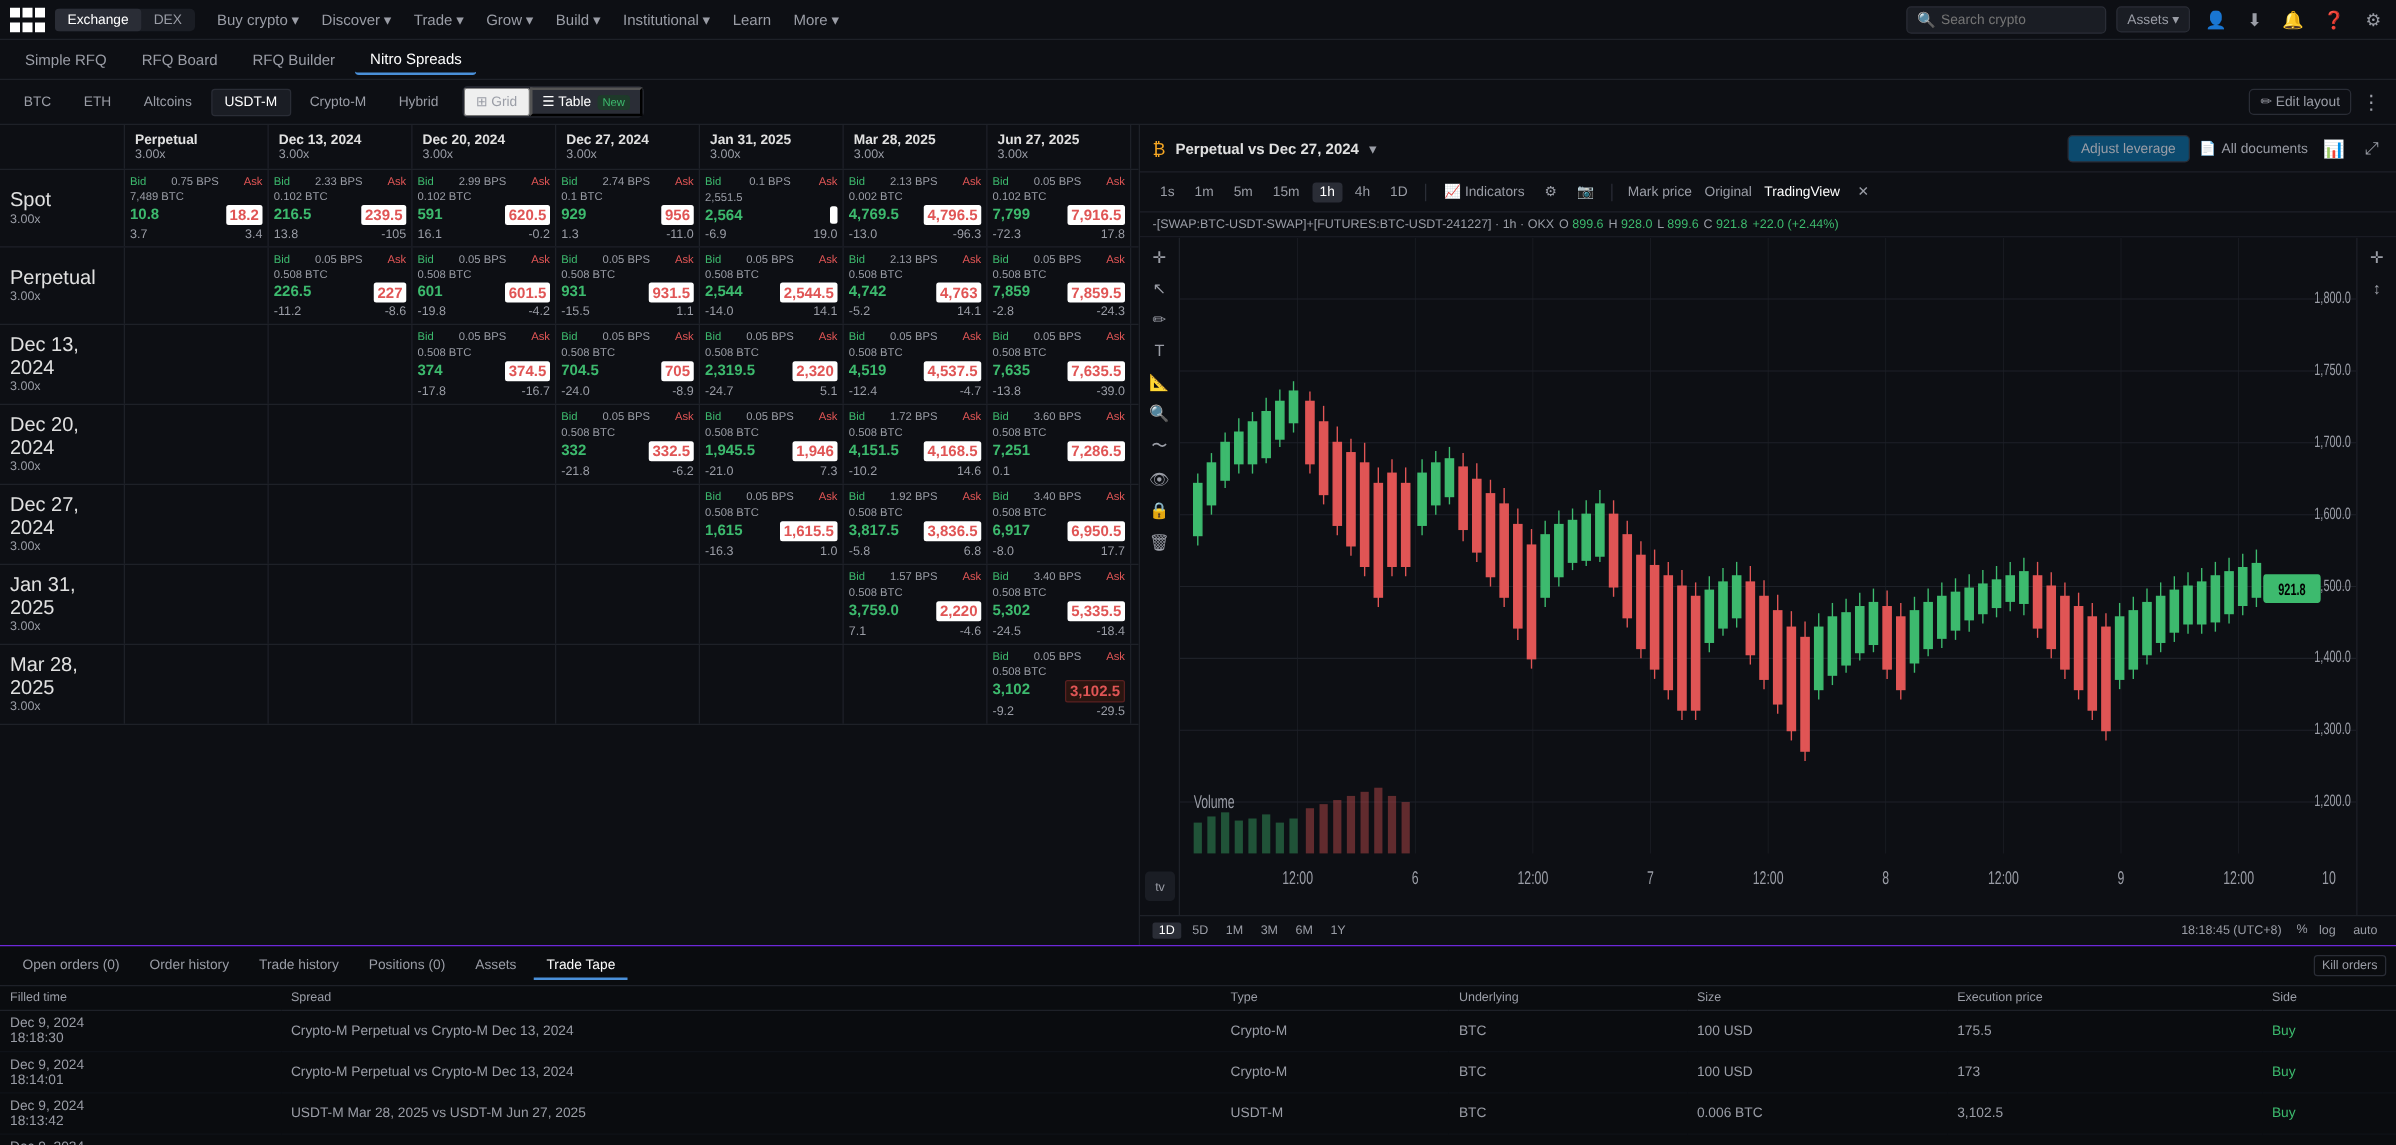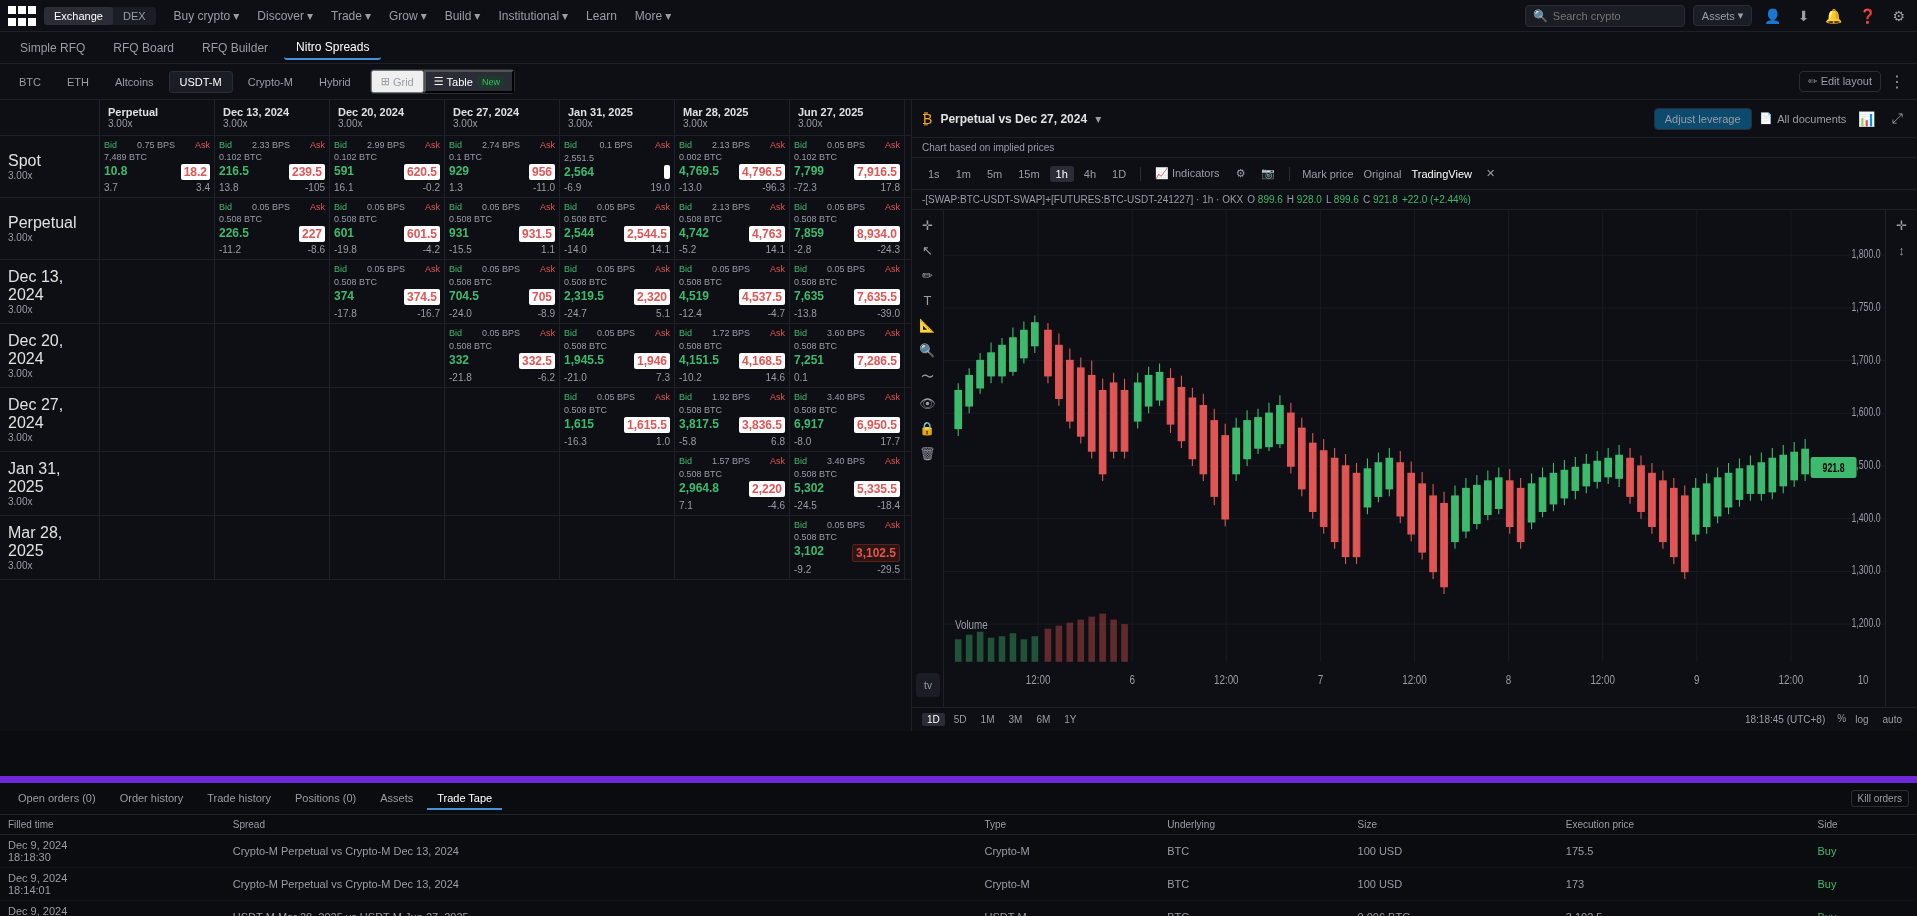--- a/index.html
+++ b/index.html
@@ -65,21 +65,21 @@
     .chart-panel { flex: 1; display: flex; flex-direction: column; background: #0d0f14; }
     .chart-toolbar { display: flex; align-items: center; padding: 4px 10px; border-bottom: 1px solid #1e2128; gap: 4px; height: 32px; }
     .timeframe-btn { padding: 2px 6px; color: #9a9da6; cursor: pointer; font-size: 11px; border-radius: 3px; border: none; background: none; }
     .timeframe-btn.active { color: #fff; background: #2a2d36; }
     .chart-sep { width: 1px; height: 14px; background: #2a2d36; margin: 0 4px; }
     .chart-tool-btn { padding: 2px 6px; color: #9a9da6; cursor: pointer; font-size: 11px; border-radius: 3px; background: none; border: none; }
     .chart-area { flex: 1; background: #0d0f14; position: relative; overflow: hidden; }
     .chart-tool-icon { color: #9a9da6; cursor: pointer; font-size: 14px; }
 
     
-    .bottom-section { height: 140px; border-top: 7px solid #6d28d9; display: flex; flex-direction: column; margin-top: 45px; }
+    .bottom-section { height: 160px; border-top: 1px solid #6d28d9; display: flex; flex-direction: column; }
     .bottom-tabs { display: flex; align-items: center; padding: 0 8px; border-bottom: 1px solid #1e2128; height: 32px; gap: 4px; }
     .bottom-tab { padding: 4px 10px; color: #9a9da6; cursor: pointer; font-size: 11px; border-bottom: 2px solid transparent; }
     .bottom-tab.active { color: #fff; border-bottom-color: #4a90d9; }
     .bottom-content { flex: 1; overflow-y: auto; }
     .bottom-table { width: 100%; border-collapse: collapse; }
     .bottom-table th { padding: 4px 8px; color: #9a9da6; font-size: 10px; font-weight: 400; text-align: left; border-bottom: 1px solid #1e2128; white-space: nowrap; }
     .bottom-table td { padding: 4px 8px; font-size: 11px; color: #9a9da6; border-bottom: 1px solid #0f1218; white-space: nowrap; }
     .bottom-table td.buy { color: #3dba6e; }
     .kill-orders-btn { margin-left: auto; background: none; border: 1px solid #2a2d36; border-radius: 3px; color: #9a9da6; padding: 2px 6px; font-size: 10px; cursor: pointer; }
 
@@ -438,21 +438,21 @@
       </div>
             <div class="spread-cell has-data">
         <div class="bid-ask-row">
           <span class="bid-label">Bid</span>
           <span class="bps-val">0.05 BPS</span>
           <span class="ask-label">Ask</span>
         </div>
         <div style="font-size:9px;color:#9a9da6;margin-bottom:2px;">0.508 BTC</div>
         <div class="prices-row">
           <span class="bid-price">7,859</span>
-          <span class="ask-price ">8,934.0</span>
+          <span class="ask-price ">7,859.5</span>
         </div>
         <div class="change-row">
           <span class="change-val">-2.8</span>
           <span class="change-val">-24.3</span>
         </div>
       </div>
           </div>
           <div class="spread-row">
             <div class="spread-row-label">
               <div class="name">Dec 13, 2024</div>
@@ -683,21 +683,21 @@
             <div class="spread-cell empty"></div>
             <div class="spread-cell empty"></div>
             <div class="spread-cell has-data">
         <div class="bid-ask-row">
           <span class="bid-label">Bid</span>
           <span class="bps-val">1.57 BPS</span>
           <span class="ask-label">Ask</span>
         </div>
         <div style="font-size:9px;color:#9a9da6;margin-bottom:2px;">0.508 BTC</div>
         <div class="prices-row">
-          <span class="bid-price">2,964.8</span>
+          <span class="bid-price">3,759.0</span>
           <span class="ask-price ">2,220</span>
         </div>
         <div class="change-row">
           <span class="change-val">7.1</span>
           <span class="change-val">-4.6</span>
         </div>
       </div>
             <div class="spread-cell has-data">
         <div class="bid-ask-row">
           <span class="bid-label">Bid</span>
@@ -756,23 +756,20 @@
       <button class="adjust-leverage-btn">Adjust leverage</button>
       <button class="all-docs-btn">
         <span>📄</span>
         <span>All documents</span>
       </button>
       <button class="nav-icon-btn">📊</button>
       <button class="nav-icon-btn">⤢</button>
     </div>
   </div>
 
-  <div style="display:flex; align-items:center; padding:2px 10px; border-bottom:1px solid #1e2128; height:20px;">
-    <span style="color:#9a9da6;font-size:10px;">Chart based on implied prices</span>
-  </div>
 
   <div class="chart-toolbar">
     <button class="timeframe-btn">1s</button>
     <button class="timeframe-btn">1m</button>
     <button class="timeframe-btn">5m</button>
     <button class="timeframe-btn">15m</button>
     <button class="timeframe-btn active">1h</button>
     <button class="timeframe-btn">4h</button>
     <button class="timeframe-btn">1D</button>
     <div class="chart-sep"></div>

